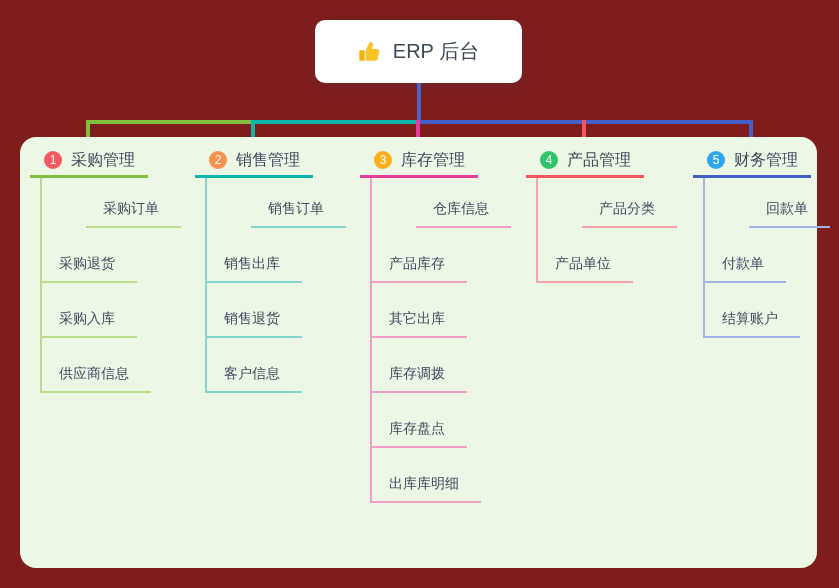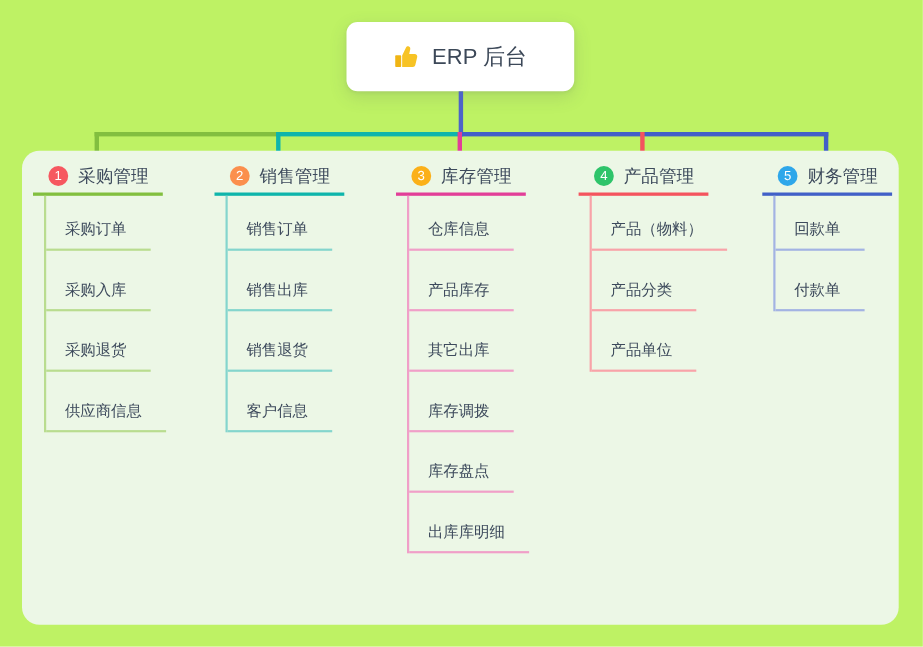--- a/index.html
+++ b/index.html
@@ -1,17 +1,17 @@
 <!DOCTYPE html>
 <html><head>
 <meta charset="utf-8">
 <style>
   html,body{margin:0;padding:0;background:#ffffff;}
   .canvas{
-    position:relative;width:839px;height:588px;background:#bef264;overflow:hidden;
+    position:relative;width:839px;height:588px;background:#7f1d1d;overflow:hidden;
     font-family:"Liberation Sans","DejaVu Sans",sans-serif;
   }
   
   .root-card{
     position:absolute;left:315px;top:20px;width:207px;height:63px;
     background:#ffffff;border-radius:10px;
     box-shadow:0 5px 16px rgba(70,80,100,.16),0 1px 3px rgba(70,80,100,.08);
     display:flex;align-items:center;justify-content:center;gap:11px;
     font-size:20px;font-weight:500;color:#3c4858;cursor:default;
   }
@@ -37,21 +37,21 @@
     border-bottom:3px solid #999;padding-left:14px;box-sizing:border-box;cursor:pointer;
   }
   .badge{
     width:18px;height:18px;border-radius:50%;flex:none;
     color:#fff;font-size:12px;line-height:18px;text-align:center;
     display:flex;align-items:center;justify-content:center;
   }
   .branch-label{font-size:16px;font-weight:500;color:#3d4a5c;white-space:nowrap;}
   .children{margin-left:10px;border-left:2px solid #ccc;}
   .child{height:55px;display:flex;align-items:flex-end;cursor:pointer;}
-  .child:first-child{height:50px;}
+  .child:first-child{height:50px;padding-left:44px;}
   .child span{
     display:inline-block;border-bottom:2px solid #ccc;
     padding:0 22px 8px 17px;font-size:14px;color:#3d4a5c;white-space:nowrap;
   }
 </style>
 </head>
 <body>
 
 <div class="canvas">
 
@@ -77,24 +77,24 @@
   <div class="branch branch-1">
     <div class="branch-header" style="border-bottom-color: rgb(130, 191, 63);">
       <span class="badge" style="background-color: rgb(246, 88, 96);">1</span>
       <span class="branch-label">采购管理</span>
     </div>
     <div class="children" style="border-left-color: rgb(185, 220, 143);">
           <div class="child">
             <span style="border-bottom-color: rgb(185, 220, 143);">采购订单</span>
           </div>
           <div class="child">
-            <span style="border-bottom-color: rgb(185, 220, 143);">采购入库</span>
+            <span style="border-bottom-color: rgb(185, 220, 143);">采购退货</span>
           </div>
           <div class="child">
-            <span style="border-bottom-color: rgb(185, 220, 143);">采购退货</span>
+            <span style="border-bottom-color: rgb(185, 220, 143);">采购入库</span>
           </div>
           <div class="child">
             <span style="border-bottom-color: rgb(185, 220, 143);">供应商信息</span>
           </div>
         </div>
   </div>
 
   <div class="branch branch-2">
     <div class="branch-header" style="border-bottom-color: rgb(14, 181, 171);">
       <span class="badge" style="background-color: rgb(251, 143, 77);">2</span>
@@ -143,40 +143,40 @@
         </div>
   </div>
 
   <div class="branch branch-4">
     <div class="branch-header" style="border-bottom-color: rgb(244, 84, 94);">
       <span class="badge" style="background-color: rgb(46, 196, 106);">4</span>
       <span class="branch-label">产品管理</span>
     </div>
     <div class="children" style="border-left-color: rgb(248, 163, 169);">
           <div class="child">
-            <span style="border-bottom-color: rgb(248, 163, 169);">产品（物料）</span>
-          </div>
-          <div class="child">
             <span style="border-bottom-color: rgb(248, 163, 169);">产品分类</span>
           </div>
           <div class="child">
             <span style="border-bottom-color: rgb(248, 163, 169);">产品单位</span>
           </div>
         </div>
   </div>
 
   <div class="branch branch-5">
     <div class="branch-header" style="border-bottom-color: rgb(65, 96, 200);">
       <span class="badge" style="background-color: rgb(46, 167, 234);">5</span>
       <span class="branch-label">财务管理</span>
     </div>
     <div class="children" style="border-left-color: rgb(163, 179, 227);">
           <div class="child">
             <span style="border-bottom-color: rgb(163, 179, 227);">回款单</span>
           </div>
           <div class="child">
             <span style="border-bottom-color: rgb(163, 179, 227);">付款单</span>
           </div>
+          <div class="child">
+            <span style="border-bottom-color: rgb(163, 179, 227);">结算账户</span>
+          </div>
         </div>
   </div>
 </div>
 
 </div>
 
 </body></html>

